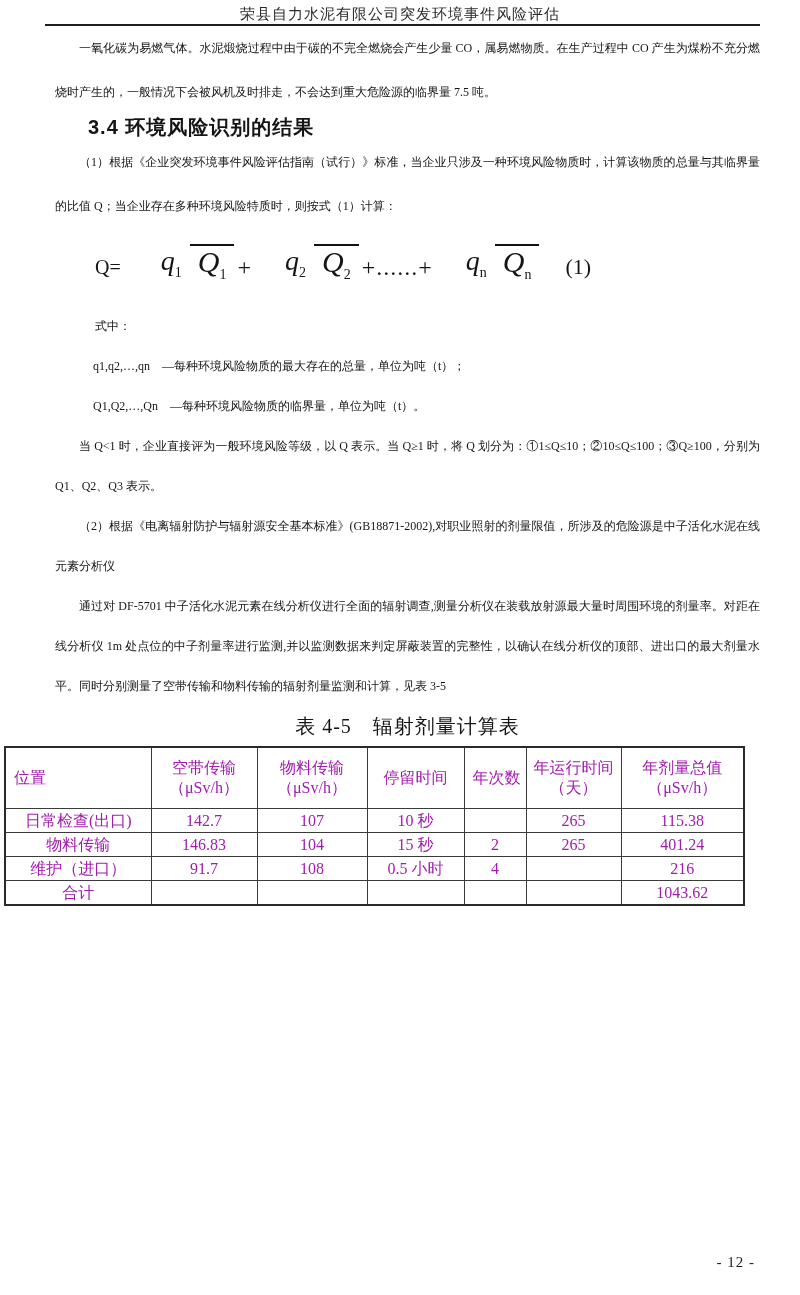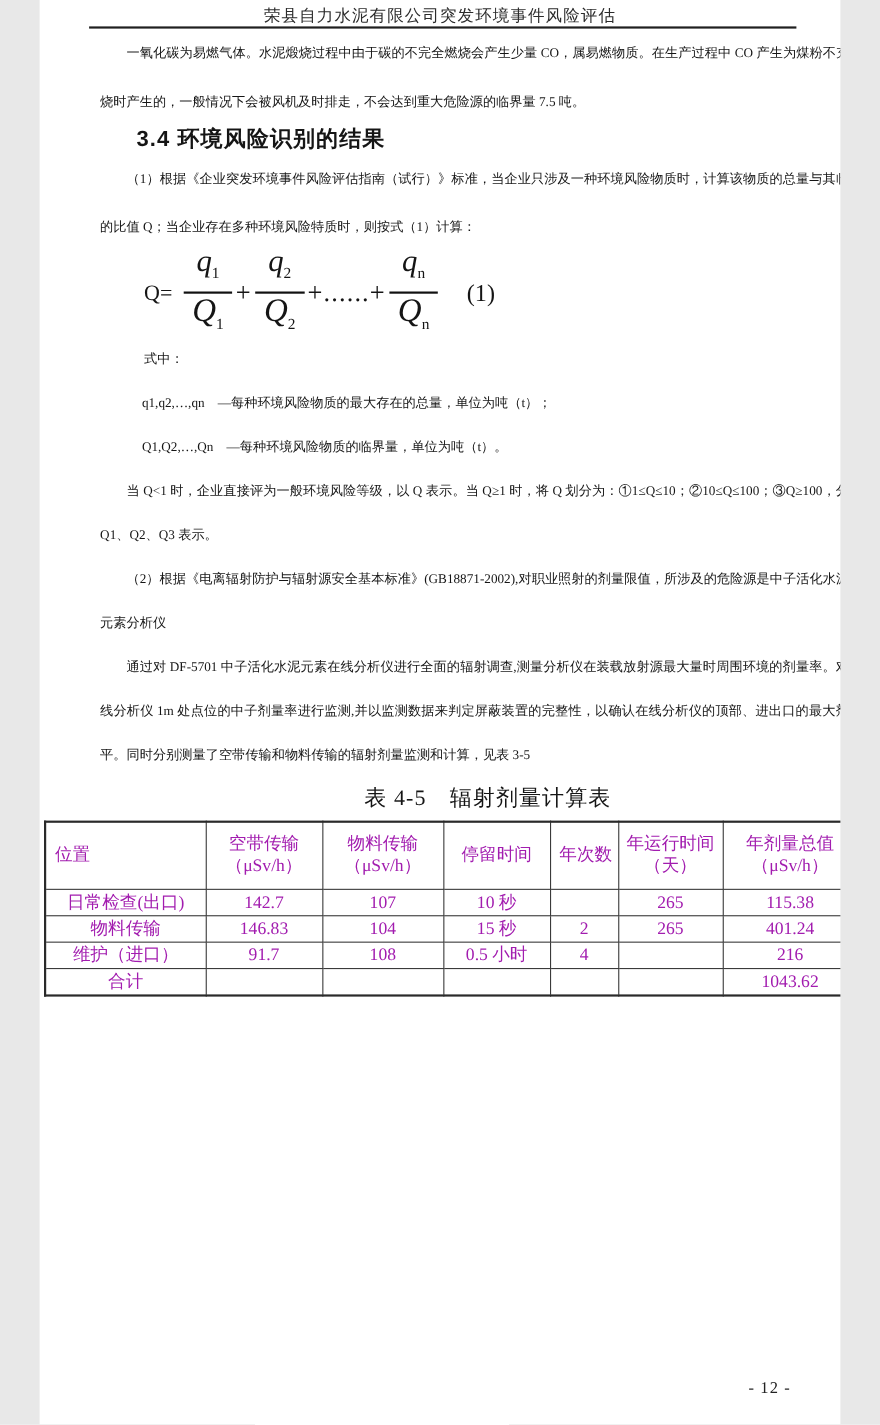--- a/index.html
+++ b/index.html
@@ -1,18 +1,18 @@
 <!DOCTYPE html>
 <html><head>
 <meta charset="utf-8">
 <style>
   html,body{margin:0;padding:0;background:#e8e8e8;}
   .page{
     position:relative;
-    width:728px;height:1295px;
+    width:800px;height:1295px;
     margin:0 auto;
     background:#ffffff;
     color:#151515;
     font-family:"Liberation Serif","DejaVu Serif",serif;
     overflow:hidden;
   }
   
   .doc-header{
     position:absolute;top:5px;left:0;right:0;
     text-align:center;font-size:15px;letter-spacing:1px;color:#2b2b2b;
@@ -37,21 +37,21 @@
     font-family:"Liberation Sans","DejaVu Sans",sans-serif;
     font-weight:bold;font-size:20px;line-height:26px;
     margin:0 0 0 33px;letter-spacing:1px;
   }
   
   .formula{
     height:78px;display:flex;align-items:center;
     margin-left:40px;font-family:"Liberation Serif","DejaVu Serif",serif;
   }
   .formula .lhs{font-size:20px;margin-right:10px;}
-  .frac{display:inline-flex;flex-direction:column;align-items:center;vertical-align:middle;}
+  .frac{display:inline-flex;flex-direction:row;align-items:center;vertical-align:middle;margin-left:22px;}
   .frac .num,.frac .den{font-style:italic;font-size:28px;line-height:30px;padding:0 8px;}
   .frac .den{border-top:2px solid #111;font-size:30px;padding-top:1px;}
   .frac sub{font-size:14px;font-style:normal;}
   .op{font-size:24px;margin:0 3px;letter-spacing:1px;}
   .eqno{font-size:22px;margin-left:26px;}
   .formula-intro{margin-left:40px;}
   .def-line{margin-left:38px;}
   
   .tbl-caption{
     text-align:center;font-size:20px;line-height:40px;letter-spacing:1px;

